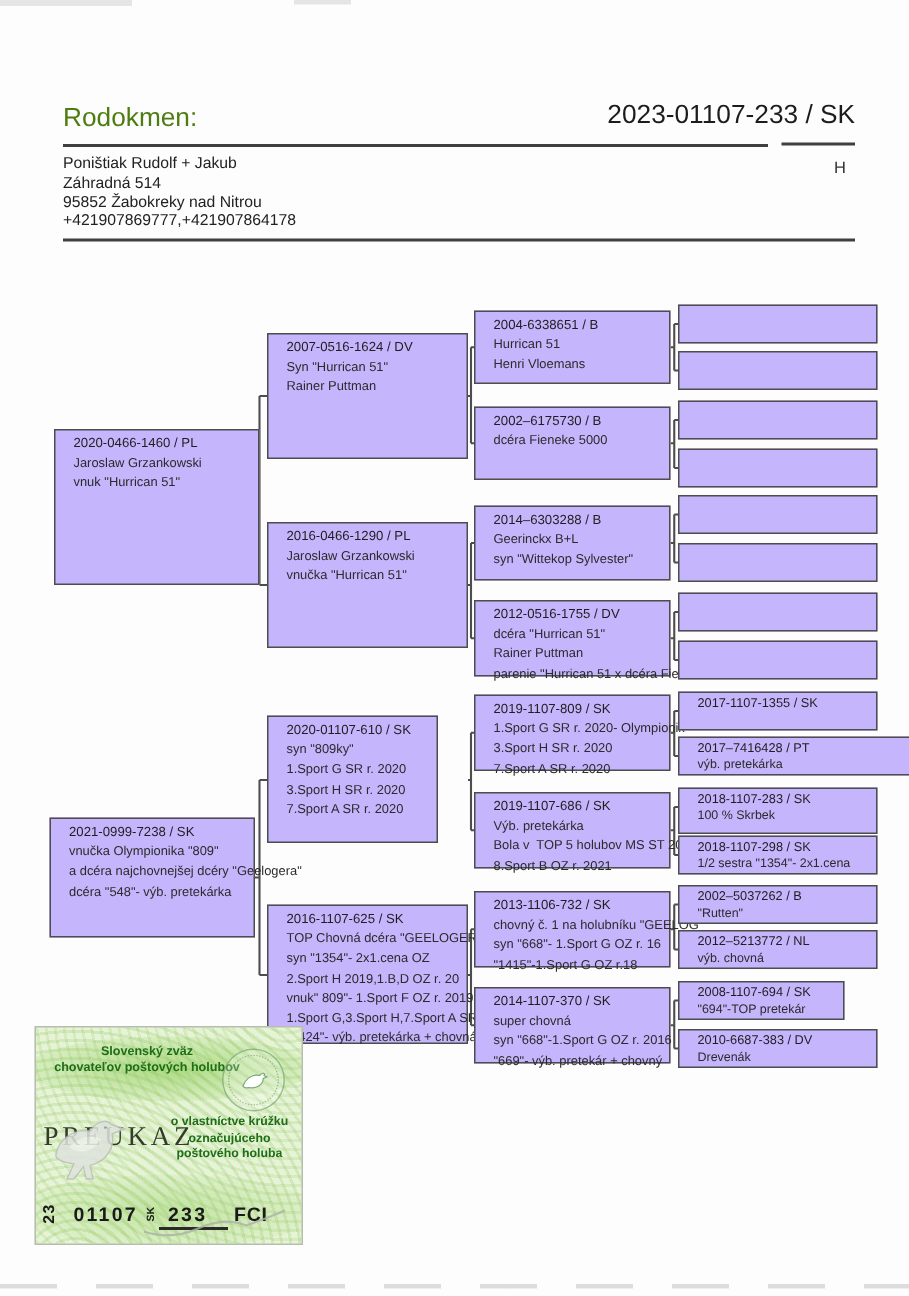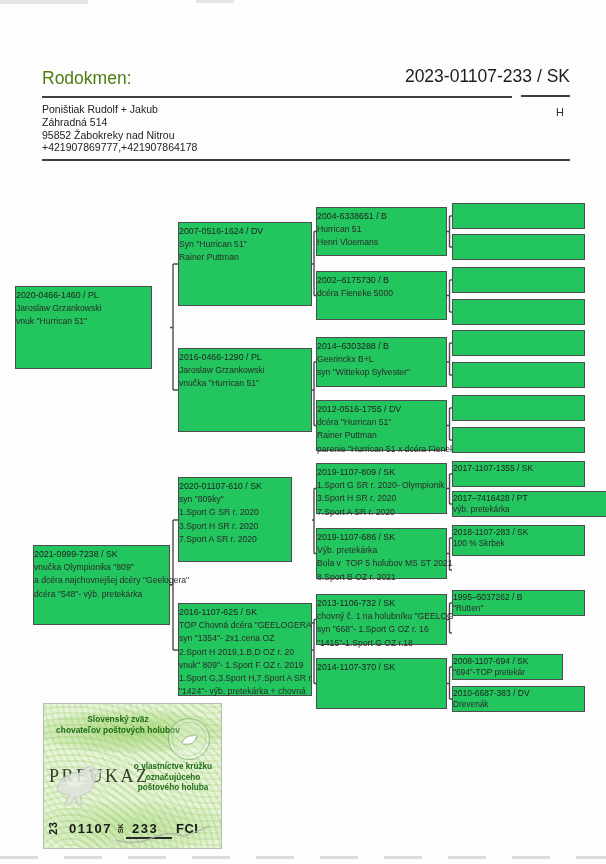--- a/index.html
+++ b/index.html
@@ -8,36 +8,36 @@
   .abs{position:absolute;}
 
   
   .doc-title{left:42px;top:68px;font-size:17.5px;color:#4d7c0f;}
   .ring-title{right:36px;top:66px;font-size:17.5px;color:#1c1c1c;text-align:center;}
   .rule{background:#3f3f3f;height:1.5px;}
   .owner{left:42px;top:103px;font-size:10.5px;line-height:12.8px;white-space:pre;color:#222;}
   .sexmark{left:556px;top:106px;font-size:11px;color:#333;}
 
   
-  .pbox{position:absolute;border:1.5px solid #4d4d4d;background:#22c55e;
-        box-sizing:border-box;padding:2px 4px 0 0;}
+  .pbox{position:absolute;border:1.5px solid #4d4d4d;background:#c4b5fd;
+        box-sizing:border-box;padding:2px 4px 0 12px;}
   .ring{font-size:8.8px;line-height:13.2px;color:#1f1f1f;white-space:pre;}
   .notes{font-size:8.6px;line-height:13.2px;color:#2b2b2b;white-space:pre;}
   .pbox.small{padding-top:1px;}
   .pbox.small .ring{font-size:8.5px;line-height:11px;}
   .pbox.small .notes{font-size:8.3px;line-height:11px;}
   svg.connectors{position:absolute;left:0;top:0;}
 
   
-  .card{left:23px;top:703px;width:177px;height:144px;border:1px solid #b5bdae;
+  .card{left:23px;top:684px;width:177px;height:144px;border:1px solid #b5bdae;
         background-color:#e7f3d6;
         background-image:
           repeating-radial-gradient(circle at 15% 115%, rgba(124,190,74,.20) 0 2px, rgba(255,255,255,0) 2px 6px),
           repeating-radial-gradient(circle at 95% -15%, rgba(124,190,74,.16) 0 2px, rgba(255,255,255,0) 2px 6px);
-        overflow:hidden;margin-left:20px;}
+        overflow:hidden;}
   .card-band{position:absolute;left:-4%;top:4%;width:108%;height:30%;
         background:radial-gradient(ellipse at center, rgba(126,197,66,.55) 0%, rgba(126,197,66,.10) 75%);
         border-radius:50%;}
   .card-band2{position:absolute;left:-6%;top:68%;width:112%;height:34%;
         background:radial-gradient(ellipse at center, rgba(126,197,66,.35) 0%, rgba(126,197,66,.06) 75%);
         border-radius:50%;}
   .assoc{position:absolute;left:8px;top:10px;width:132px;text-align:center;
         font-size:8.4px;font-weight:bold;line-height:11px;color:#1e6e18;white-space:pre;}
   .stamp{position:absolute;left:124px;top:14px;width:40px;height:40px;border-radius:50%;
         border:1px solid rgba(90,150,85,.55);display:flex;align-items:center;justify-content:center;
@@ -93,21 +93,21 @@
       M447 231.5H449.5 M449.5 216V247 M449.5 216H452 M449.5 247H452
       M447 295.5H449.5 M449.5 280V312 M449.5 280H452 M449.5 312H452
       M447 362H449.5 M449.5 343V375 M449.5 343H452 M449.5 375H452
       M447 425.5H449.5 M449.5 408V440 M449.5 408H452 M449.5 440H452
       M447 488.5H449.5 M449.5 474V504 M449.5 474H452 M449.5 504H452
       M447 553.5H449.5 M449.5 538V570 M449.5 538H452 M449.5 570H452
       M447 619.5H449.5 M449.5 603V633 M449.5 603H452 M449.5 633H452
       M447 683.5H449.5 M449.5 667V699 M449.5 667H452 M449.5 699H452"></path>
   </svg>
 
-  <div class="pbox" style="left:15px;top:286px;width:137px;height:83px">
+  <div class="pbox" style="left:36px;top:286px;width:137px;height:104px">
     <div class="ring">2020-0466-1460 / PL</div>
     <div class="notes">Jaroslaw Grzankowski
 vnuk "Hurrican 51"</div>
   </div>
   <div class="pbox" style="left:33px;top:545px;width:137px;height:80px">
     <div class="ring">2021-0999-7238 / SK</div>
     <div class="notes">vnučka Olympionika "809"
 a dcéra najchovnejšej dcéry "Geelogera"
 dcéra "548"- výb. pretekárka</div>
   </div>
@@ -172,20 +172,23 @@
 8.Sport B OZ r. 2021</div>
   </div>
   <div class="pbox" style="left:316px;top:594px;width:131px;height:51px">
     <div class="ring">2013-1106-732 / SK</div>
     <div class="notes">chovný č. 1 na holubníku "GEELOG
 syn "668"- 1.Sport G OZ r. 16
 "1415"-1.Sport G OZ r.18</div>
   </div>
   <div class="pbox" style="left:316px;top:658px;width:131px;height:51px">
     <div class="ring">2014-1107-370 / SK</div>
+    <div class="notes">super chovná
+syn "668"-1.Sport G OZ r. 2016
+"669"- výb. pretekár + chovný</div>
   </div>
 
   <div class="pbox small" style="left:452px;top:203px;width:133px;height:26px"></div>
   <div class="pbox small" style="left:452px;top:234px;width:133px;height:26px"></div>
   <div class="pbox small" style="left:452px;top:267px;width:133px;height:26px"></div>
   <div class="pbox small" style="left:452px;top:299px;width:133px;height:26px"></div>
   <div class="pbox small" style="left:452px;top:330px;width:133px;height:26px"></div>
   <div class="pbox small" style="left:452px;top:362px;width:133px;height:26px"></div>
   <div class="pbox small" style="left:452px;top:395px;width:133px;height:26px"></div>
   <div class="pbox small" style="left:452px;top:427px;width:133px;height:26px"></div>
@@ -194,23 +197,31 @@
     <div class="notes"></div>
   </div>
   <div class="pbox small" style="left:452px;top:491px;width:158px;height:26px">
     <div class="ring">2017–7416428 / PT</div>
     <div class="notes">výb. pretekárka</div>
   </div>
   <div class="pbox small" style="left:452px;top:525px;width:133px;height:31px">
     <div class="ring">2018-1107-283 / SK</div>
     <div class="notes">100 % Skrbek</div>
   </div>
+  <div class="pbox small" style="left:452px;top:557px;width:133px;height:26px">
+    <div class="ring">2018-1107-298 / SK</div>
+    <div class="notes">1/2 sestra "1354"- 2x1.cena</div>
+  </div>
   <div class="pbox small" style="left:452px;top:590px;width:133px;height:26px">
-    <div class="ring">1995–5037262 / B</div>
+    <div class="ring">2002–5037262 / B</div>
     <div class="notes">"Rutten"</div>
+  </div>
+  <div class="pbox small" style="left:452px;top:620px;width:133px;height:26px">
+    <div class="ring">2012–5213772 / NL</div>
+    <div class="notes">výb. chovná</div>
   </div>
   <div class="pbox small" style="left:452px;top:654px;width:111px;height:26px">
     <div class="ring">2008-1107-694 / SK</div>
     <div class="notes">"694"-TOP pretekár</div>
   </div>
   <div class="pbox small" style="left:452px;top:686px;width:133px;height:26px">
     <div class="ring">2010-6687-383 / DV</div>
     <div class="notes">Drevenák</div>
   </div>
 

